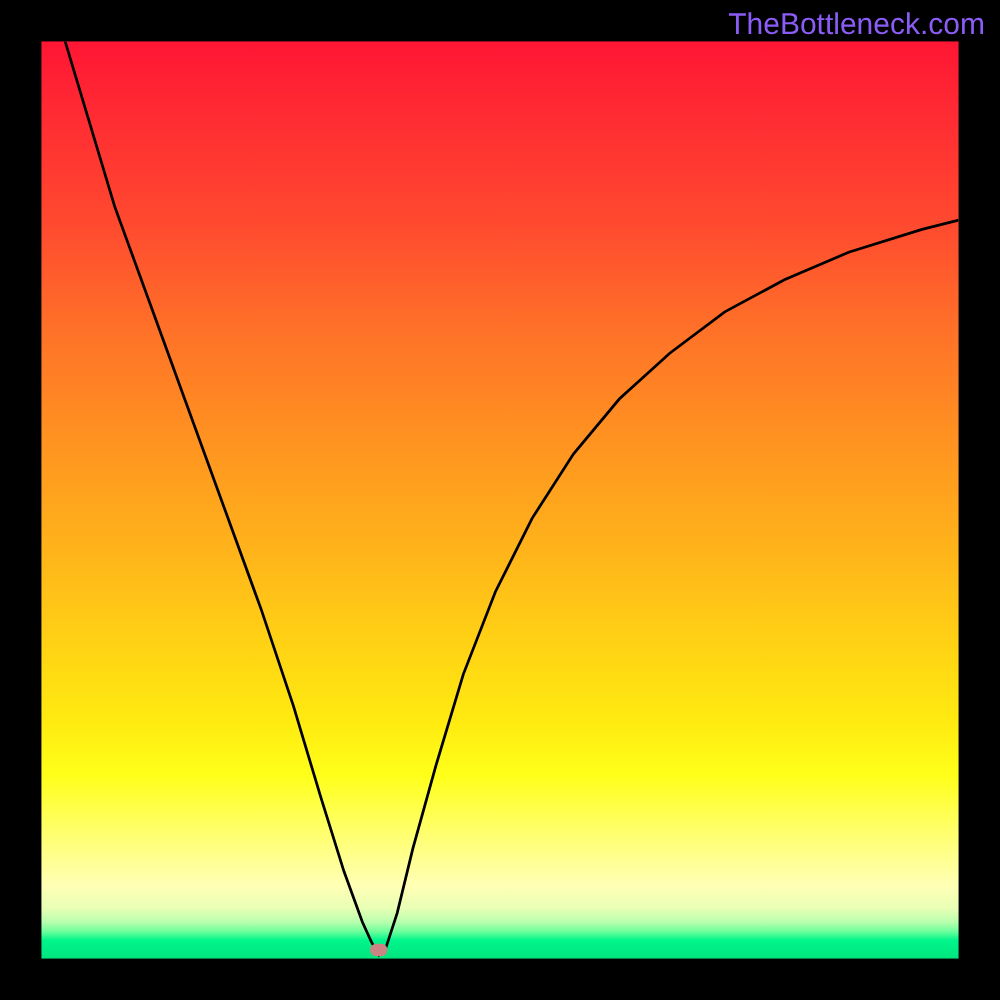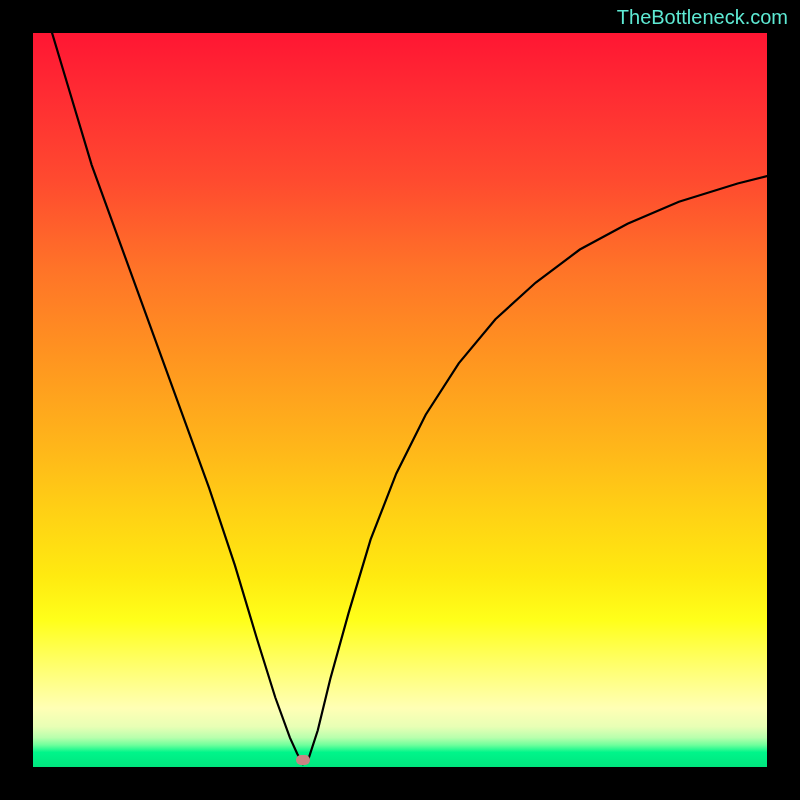--- a/index.html
+++ b/index.html
@@ -8,22 +8,22 @@
     width: 800px;
     height: 800px;
     background: #000;
     position: relative;
     font-family: Arial, sans-serif;
   }
   .watermark {
     position: absolute;
     top: 6px;
     right: 12px;
-    color: #5eead4;
-    font-size: 20px;
+    color: #8b5cf6;
+    font-size: 24px;
     font-weight: 400;
     z-index: 10;
   }
   .plot-area {
     position: absolute;
     left: 33px;
     top: 33px;
     width: 734px;
     height: 734px;
     overflow: hidden;

